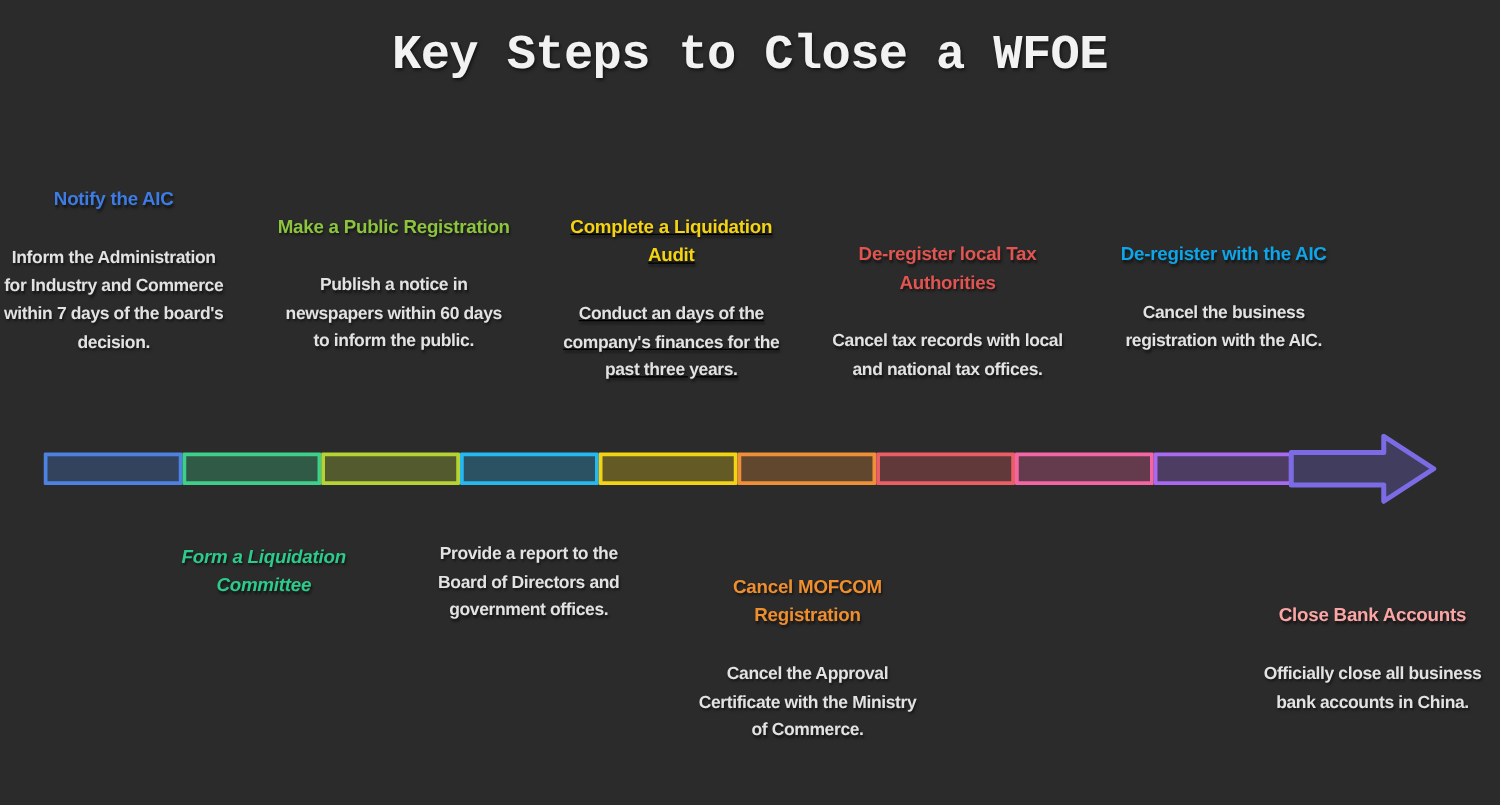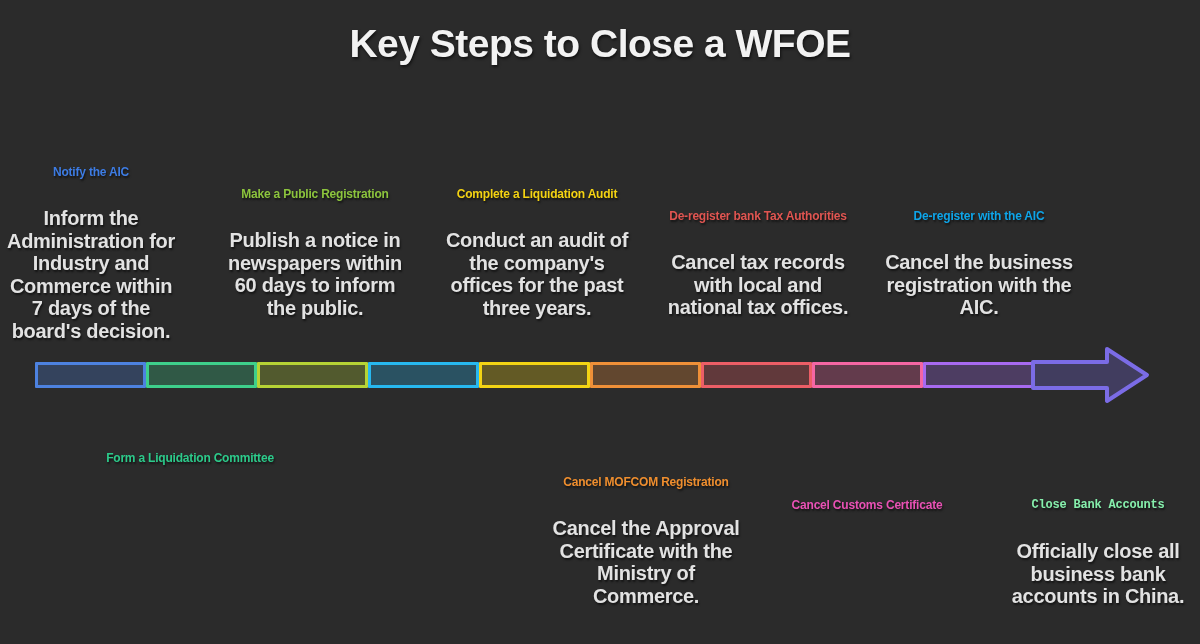--- a/index.html
+++ b/index.html
@@ -3,29 +3,29 @@
 <meta charset="utf-8">
 <style>
   html,body{margin:0;padding:0;background:#2b2b2b;}
   .canvas{
     position:relative;width:1200px;height:644px;background:#2b2b2b;
     overflow:hidden;font-family:"Liberation Sans","DejaVu Sans",sans-serif;
   }
   .main-title{
     position:absolute;top:22px;left:0;width:100%;margin:0;
     text-align:center;font-size:39px;font-weight:bold;color:#f2f2f2;
-    letter-spacing:-0.5px;text-shadow:1px 2px 3px rgba(0,0,0,0.6);
+    letter-spacing:-0.5px;text-shadow:1px 2px 3px rgba(0,0,0,0.6);font-family:Liberation Mono, monospace;
   }
   .step{position:absolute;text-align:center;}
   .step-title{
-    font-size:12px;font-weight:bold;line-height:23px;letter-spacing:-0.2px;
-    margin:16px 0 23px 0;text-shadow:1px 2px 2px rgba(0,0,0,0.55);
+    font-size:15px;font-weight:bold;line-height:23px;letter-spacing:-0.2px;
+    margin:3px 0 23px 0;text-shadow:1px 2px 2px rgba(0,0,0,0.55);
   }
   .step-desc{
-    font-size:20px;font-weight:bold;line-height:22.5px;letter-spacing:-0.3px;
+    font-size:14px;font-weight:bold;line-height:22.5px;letter-spacing:-0.3px;
     color:#e2e2e2;margin:0;text-shadow:1px 2px 2px rgba(0,0,0,0.55);
   }
   .timeline{position:absolute;left:35px;top:362px;display:flex;}
   .timeline-segment{
     width:105px;height:20px;border:3px solid;border-radius:1px;
   }
   .arrowhead-svg{position:absolute;left:1031px;top:347px;}
 </style>
 </head>
 <body>
@@ -36,26 +36,26 @@
 
   <div id="row-top">
       <div class="step" style="left: 2px; top: 145px; width: 178px;">
         <div class="step-title" style="color: rgb(61, 124, 228);">Notify the AIC</div>
         <div class="step-desc">Inform the Administration for Industry and Commerce within 7 days of the board's decision.</div>
       </div>
       <div class="step" style="left: 222px; top: 167px; width: 186px;">
         <div class="step-title" style="color: rgb(140, 196, 61);">Make a Public Registration</div>
         <div class="step-desc">Publish a notice in newspapers within 60 days to inform the public.</div>
       </div>
-      <div class="step" style="left: 441px; top: 167px; width: 192px;">
+      <div class="step" style="left: 441px; top: 167px; width: 192px; text-decoration: underline;">
         <div class="step-title" style="color: rgb(244, 211, 18);">Complete a Liquidation Audit</div>
-        <div class="step-desc">Conduct an audit of the company's offices for the past three years.</div>
+        <div class="step-desc">Conduct an days of the company's finances for the past three years.</div>
       </div>
       <div class="step" style="left: 662px; top: 189px; width: 192px;">
-        <div class="step-title" style="color: rgb(224, 85, 81);">De-register bank Tax Authorities</div>
+        <div class="step-title" style="color: rgb(224, 85, 81);">De-register local Tax Authorities</div>
         <div class="step-desc">Cancel tax records with local and national tax offices.</div>
       </div>
       <div class="step" style="left: 882px; top: 189px; width: 194px;">
         <div class="step-title" style="color: #0ea5e9;">De-register with the AIC</div>
         <div class="step-desc">Cancel the business registration with the AIC.</div>
       </div>
     </div>
 
   <div class="timeline" id="timeline">
       <div class="timeline-segment" style="border-color: rgb(77, 130, 224); background: rgba(77, 130, 224, 0.28);"></div>
@@ -67,31 +67,31 @@
       <div class="timeline-segment" style="border-color: rgb(236, 94, 102); background: rgba(236, 94, 102, 0.28);"></div>
       <div class="timeline-segment" style="border-color: rgb(244, 102, 163); background: rgba(244, 102, 163, 0.28);"></div>
       <div class="timeline-segment" style="border-color: rgb(167, 106, 240); background: rgba(167, 106, 240, 0.28);"></div>
     </div>
 
   <svg class="arrowhead-svg" id="arrow-piece" width="120" height="58" viewBox="0 0 120 58">
     <polygon id="arrow-polygon" points="2,15 76,15 76,2 116,28 76,54 76,41 2,41" stroke-width="4" stroke-linejoin="round" stroke="#7b6ce6" fill="rgba(123,108,230,0.28)"></polygon>
   </svg>
 
   <div id="row-bottom">
-      <div class="step" style="left: 103px; top: 431px; width: 174px;">
+      <div class="step" style="left: 124px; top: 431px; width: 174px; font-style: italic;">
         <div class="step-title" style="color: rgb(44, 203, 139);">Form a Liquidation Committee</div>
       </div>
       <div class="step" style="left: 338px; top: 431px; width: 170px;">
+        <div class="step-desc">Provide a report to the Board of Directors and government offices.</div>
       </div>
       <div class="step" style="left: 551px; top: 455px; width: 190px;">
         <div class="step-title" style="color: rgb(239, 142, 46);">Cancel MOFCOM Registration</div>
         <div class="step-desc">Cancel the Approval Certificate with the Ministry of Commerce.</div>
       </div>
       <div class="step" style="left: 771px; top: 478px; width: 192px;">
-        <div class="step-title" style="color: rgb(233, 81, 181);">Cancel Customs Certificate</div>
       </div>
       <div class="step" style="left: 1008px; top: 478px; width: 180px;">
-        <div class="step-title" style="color: #86efac; font-family: Liberation Mono, monospace;">Close Bank Accounts</div>
+        <div class="step-title" style="color: #fca5a5;">Close Bank Accounts</div>
         <div class="step-desc">Officially close all business bank accounts in China.</div>
       </div>
     </div>
 
 </div>
 
 </body></html>

